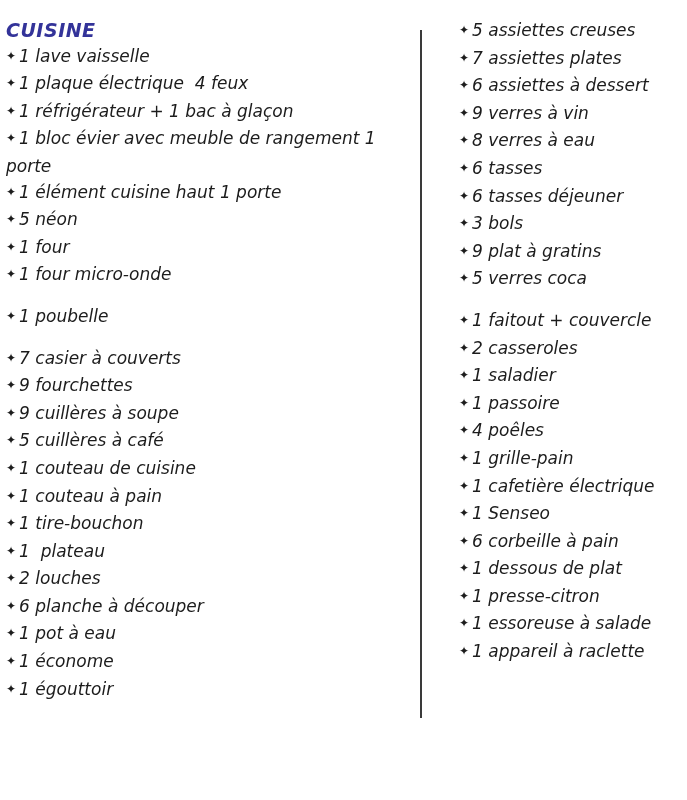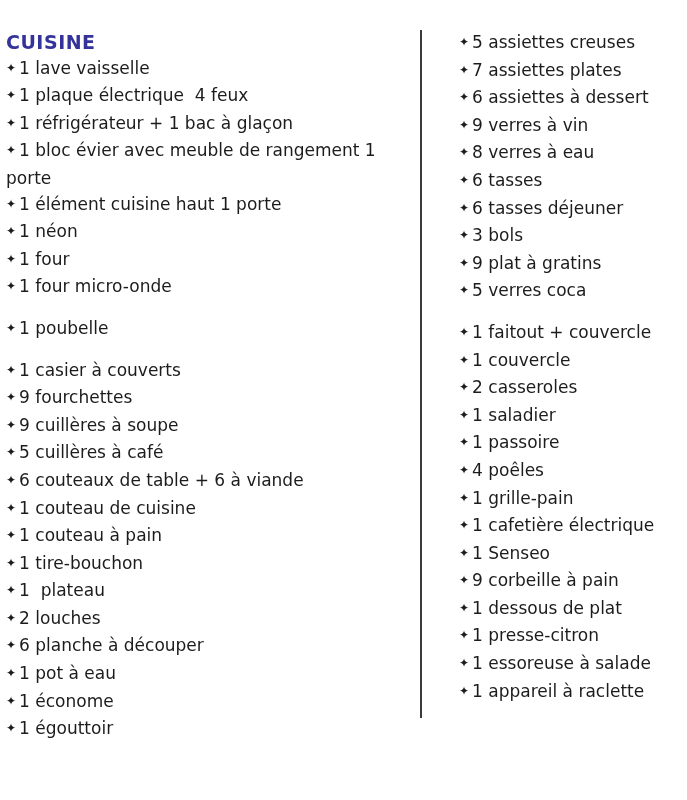--- a/index.html
+++ b/index.html
@@ -11,21 +11,22 @@
     position: relative;
     width: 687px;
     height: 800px;
     background: #ffffff;
     font-family: "DejaVu Sans", sans-serif;
     color: #1c1c1c;
     overflow: hidden;
   }
   .column {
     position: absolute;
-    top: 30px;
+    top: 18px;
+    font-style: italic;
   }
   .column.left {
     left: 6px;
     width: 410px;
   }
   .column.right {
     left: 459px;
     width: 226px;
   }
   .divider {
@@ -71,33 +72,32 @@
 
   <div class="column left">
     <h1 class="page-title">CUISINE</h1>
     <div>
         <div class="group">
           <div class="item"><span class="bullet">✦</span><span>1 lave vaisselle</span></div>
           <div class="item"><span class="bullet">✦</span><span>1 plaque électrique  4 feux</span></div>
           <div class="item"><span class="bullet">✦</span><span>1 réfrigérateur + 1 bac à glaçon</span></div>
           <div class="item"><span class="bullet">✦</span><span>1 bloc évier avec meuble de rangement 1 porte</span></div>
           <div class="item"><span class="bullet">✦</span><span>1 élément cuisine haut 1 porte</span></div>
-          <div class="item"><span class="bullet">✦</span><span>1 néon</span></div>
+          <div class="item"><span class="bullet">✦</span><span>5 néon</span></div>
           <div class="item"><span class="bullet">✦</span><span>1 four</span></div>
           <div class="item"><span class="bullet">✦</span><span>1 four micro-onde</span></div>
         </div>
         <div class="group">
           <div class="item"><span class="bullet">✦</span><span>1 poubelle</span></div>
         </div>
         <div class="group">
-          <div class="item"><span class="bullet">✦</span><span>1 casier à couverts</span></div>
+          <div class="item"><span class="bullet">✦</span><span>7 casier à couverts</span></div>
           <div class="item"><span class="bullet">✦</span><span>9 fourchettes</span></div>
           <div class="item"><span class="bullet">✦</span><span>9 cuillères à soupe</span></div>
           <div class="item"><span class="bullet">✦</span><span>5 cuillères à café</span></div>
-          <div class="item"><span class="bullet">✦</span><span>6 couteaux de table + 6 à viande</span></div>
           <div class="item"><span class="bullet">✦</span><span>1 couteau de cuisine</span></div>
           <div class="item"><span class="bullet">✦</span><span>1 couteau à pain</span></div>
           <div class="item"><span class="bullet">✦</span><span>1 tire-bouchon</span></div>
           <div class="item"><span class="bullet">✦</span><span>1  plateau</span></div>
           <div class="item"><span class="bullet">✦</span><span>2 louches</span></div>
           <div class="item"><span class="bullet">✦</span><span>6 planche à découper</span></div>
           <div class="item"><span class="bullet">✦</span><span>1 pot à eau</span></div>
           <div class="item"><span class="bullet">✦</span><span>1 économe</span></div>
           <div class="item"><span class="bullet">✦</span><span>1 égouttoir</span></div>
         </div>
@@ -113,29 +113,28 @@
           <div class="item"><span class="bullet">✦</span><span>9 verres à vin</span></div>
           <div class="item"><span class="bullet">✦</span><span>8 verres à eau</span></div>
           <div class="item"><span class="bullet">✦</span><span>6 tasses</span></div>
           <div class="item"><span class="bullet">✦</span><span>6 tasses déjeuner</span></div>
           <div class="item"><span class="bullet">✦</span><span>3 bols</span></div>
           <div class="item"><span class="bullet">✦</span><span>9 plat à gratins</span></div>
           <div class="item"><span class="bullet">✦</span><span>5 verres coca</span></div>
         </div>
         <div class="group">
           <div class="item"><span class="bullet">✦</span><span>1 faitout + couvercle</span></div>
-          <div class="item"><span class="bullet">✦</span><span>1 couvercle</span></div>
           <div class="item"><span class="bullet">✦</span><span>2 casseroles</span></div>
           <div class="item"><span class="bullet">✦</span><span>1 saladier</span></div>
           <div class="item"><span class="bullet">✦</span><span>1 passoire</span></div>
           <div class="item"><span class="bullet">✦</span><span>4 poêles</span></div>
           <div class="item"><span class="bullet">✦</span><span>1 grille-pain</span></div>
           <div class="item"><span class="bullet">✦</span><span>1 cafetière électrique</span></div>
           <div class="item"><span class="bullet">✦</span><span>1 Senseo</span></div>
-          <div class="item"><span class="bullet">✦</span><span>9 corbeille à pain</span></div>
+          <div class="item"><span class="bullet">✦</span><span>6 corbeille à pain</span></div>
           <div class="item"><span class="bullet">✦</span><span>1 dessous de plat</span></div>
           <div class="item"><span class="bullet">✦</span><span>1 presse-citron</span></div>
           <div class="item"><span class="bullet">✦</span><span>1 essoreuse à salade</span></div>
           <div class="item"><span class="bullet">✦</span><span>1 appareil à raclette</span></div>
         </div>
       </div>
   </div>
 </div>
 
 </body></html>

